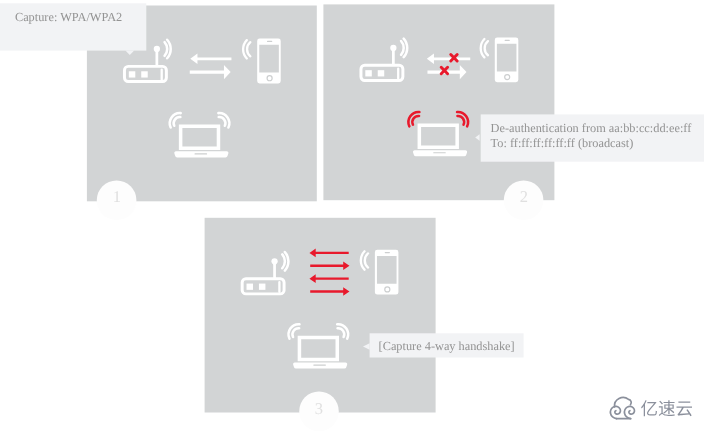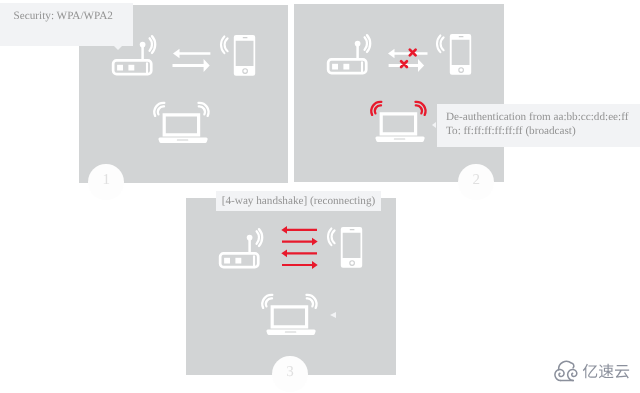--- a/index.html
+++ b/index.html
@@ -201,38 +201,38 @@
       <path fill="#ffffff" d="M4.0 37.5 h46.1 a1.6 1.6 0 0 1 1.4 2.3 l-0.7 2.0 a1.8 1.8 0 0 1 -1.7 1.3 h-44.1 a1.8 1.8 0 0 1 -1.7 -1.3 l-0.7 -2.0 a1.6 1.6 0 0 1 1.4 -2.3 z"></path>
       <rect x="20.8" y="39.4" width="11.5" height="1.0" rx="0.5" fill="#cdcfd0"></rect>
     </svg>
   </div>
 
   <div class="numcircle" style="left:272.1px;top:356.0px;">
     <span>3</span>
   </div>
 
   <div class="callout" style="left:-10px;top:2.5px;width:143.4px;height:43px;padding:6px 0 0 23.6px;">
-    <span class="ln">Security: WPA/WPA2</span>
+    <span class="ln">Capture: WPA/WPA2</span>
   </div>
   <div style="position:absolute;left:113.7px;top:45.6px;width:0;height:0;
               border-left:4.4px solid transparent;border-right:4.4px solid transparent;
               border-top:4.5px solid #f2f3f5;"></div>
 
   <div class="callout" style="left:436.5px;top:104.4px;width:210px;height:42.6px;padding:5.5px 0 0 9.5px;">
     <span class="ln">De-authentication from aa:bb:cc:dd:ee:ff</span>
     <span class="ln">To: ff:ff:ff:ff:ff:ff (broadcast)</span>
   </div>
   <div style="position:absolute;left:432.2px;top:121.6px;width:0;height:0;
               border-top:3.5px solid transparent;border-bottom:3.5px solid transparent;
               border-right:4.7px solid #f2f3f5;"></div>
 
-  <div class="callout" style="left:216.2px;top:191.4px;width:165.3px;height:19.7px;padding:2.6px 0 0 5.6px;">
-    <span class="ln">[4-way handshake] (reconnecting)</span>
-  </div>
-
+
+  <div class="callout" style="left:336px;top:302.5px;width:140.3px;height:22.8px;padding:5.6px 0 0 8.2px;">
+    <span class="ln">[Capture 4-way handshake]</span>
+  </div>
   <div style="position:absolute;left:329.9px;top:311.7px;width:0;height:0;
               border-top:3.6px solid transparent;border-bottom:3.6px solid transparent;
               border-right:6.1px solid #f2f3f5;"></div>
 
   <div class="wm" style="left:540px;top:349px;width:100px;height:44px;">
     <svg width="94" height="48" viewBox="0 0 94 48">
       <g transform="translate(13.9,11.8) scale(1.10)" fill="none" stroke="#8b909c" stroke-width="1.4" stroke-linecap="round" stroke-linejoin="round">
         <path d="M 4.3 8.2 A 7.1 7.1 0 0 1 15.9 2.1 A 2.6 2.6 0 0 1 17.5 6.4"></path>
         <path d="M 6.0 18.0 H 17.6"></path>
         <path d="M 6.00 18.00 A 5.81 5.81 0 0 1 2.74 16.59 A 5.44 5.44 0 0 1 1.04 13.74 A 5.07 5.07 0 0 1 1.31 10.65 A 4.70 4.70 0 0 1 3.19 8.47 A 4.33 4.33 0 0 1 5.77 7.86 A 3.96 3.96 0 0 1 8.01 8.81 A 3.59 3.59 0 0 1 9.14 10.70 A 3.21 3.21 0 0 1 8.95 12.67 A 2.84 2.84 0 0 1 7.77 13.98 A 2.47 2.47 0 0 1 6.26 14.27 A 2.10 2.10 0 0 1 5.07 13.68 A 1.73 1.73 0 0 1 4.61 12.67 A 1.36 1.36 0 0 1 4.85 11.80 A 0.99 0.99 0 0 1 5.43 11.43"></path>

